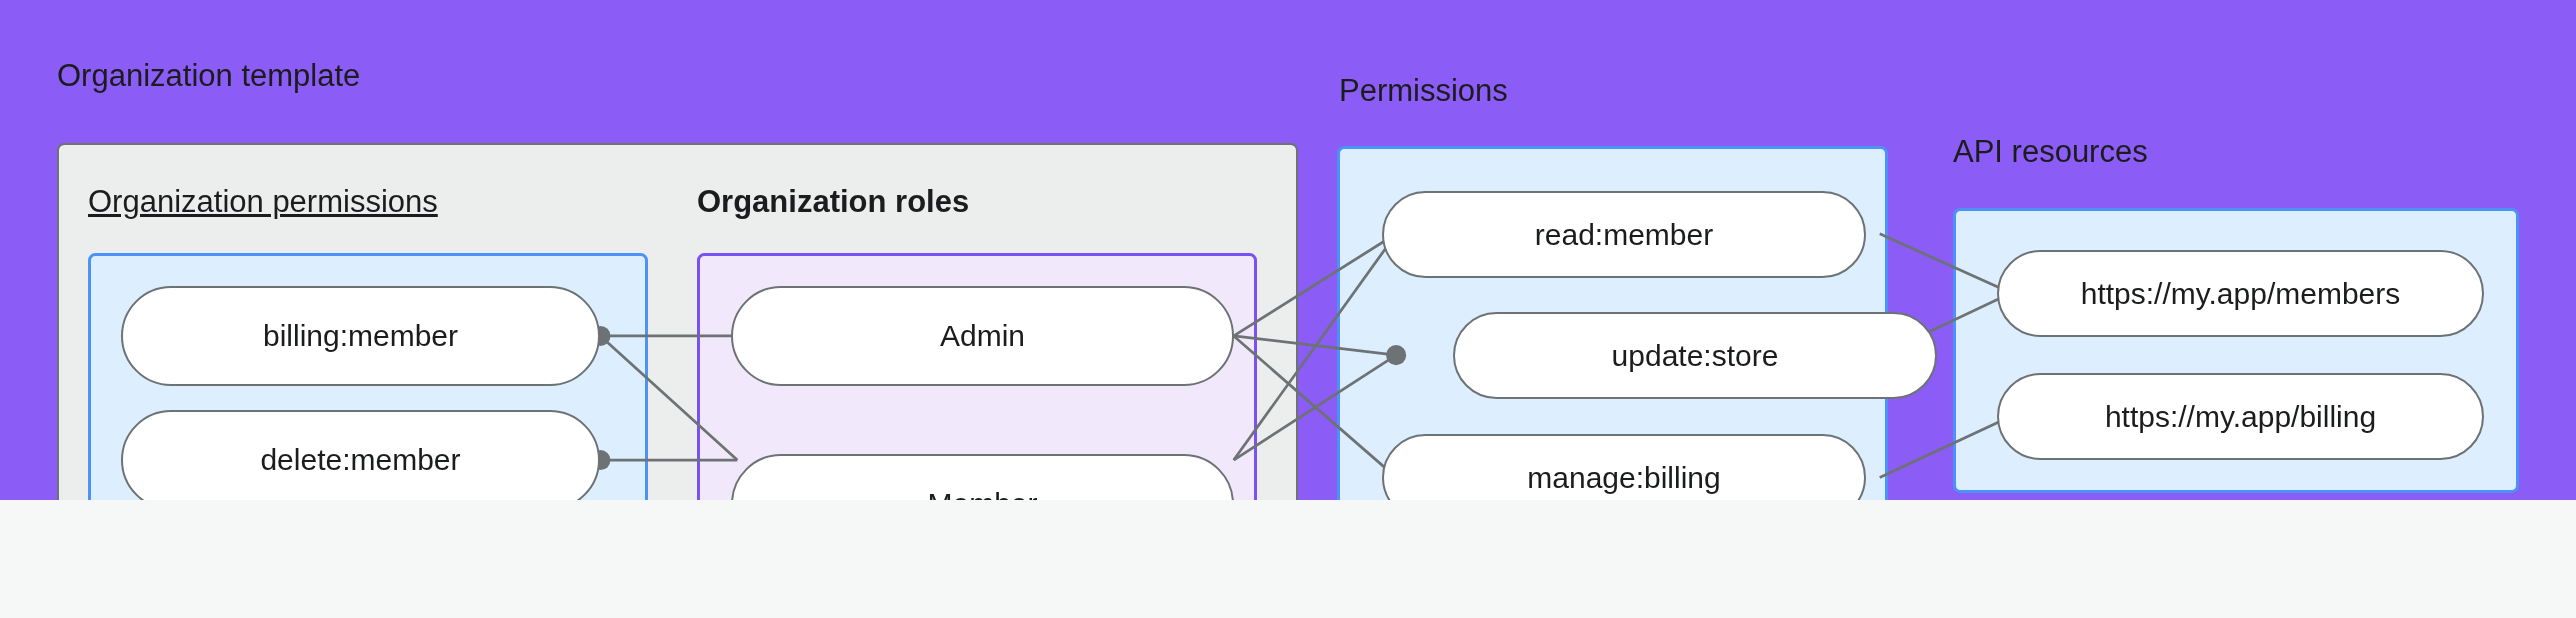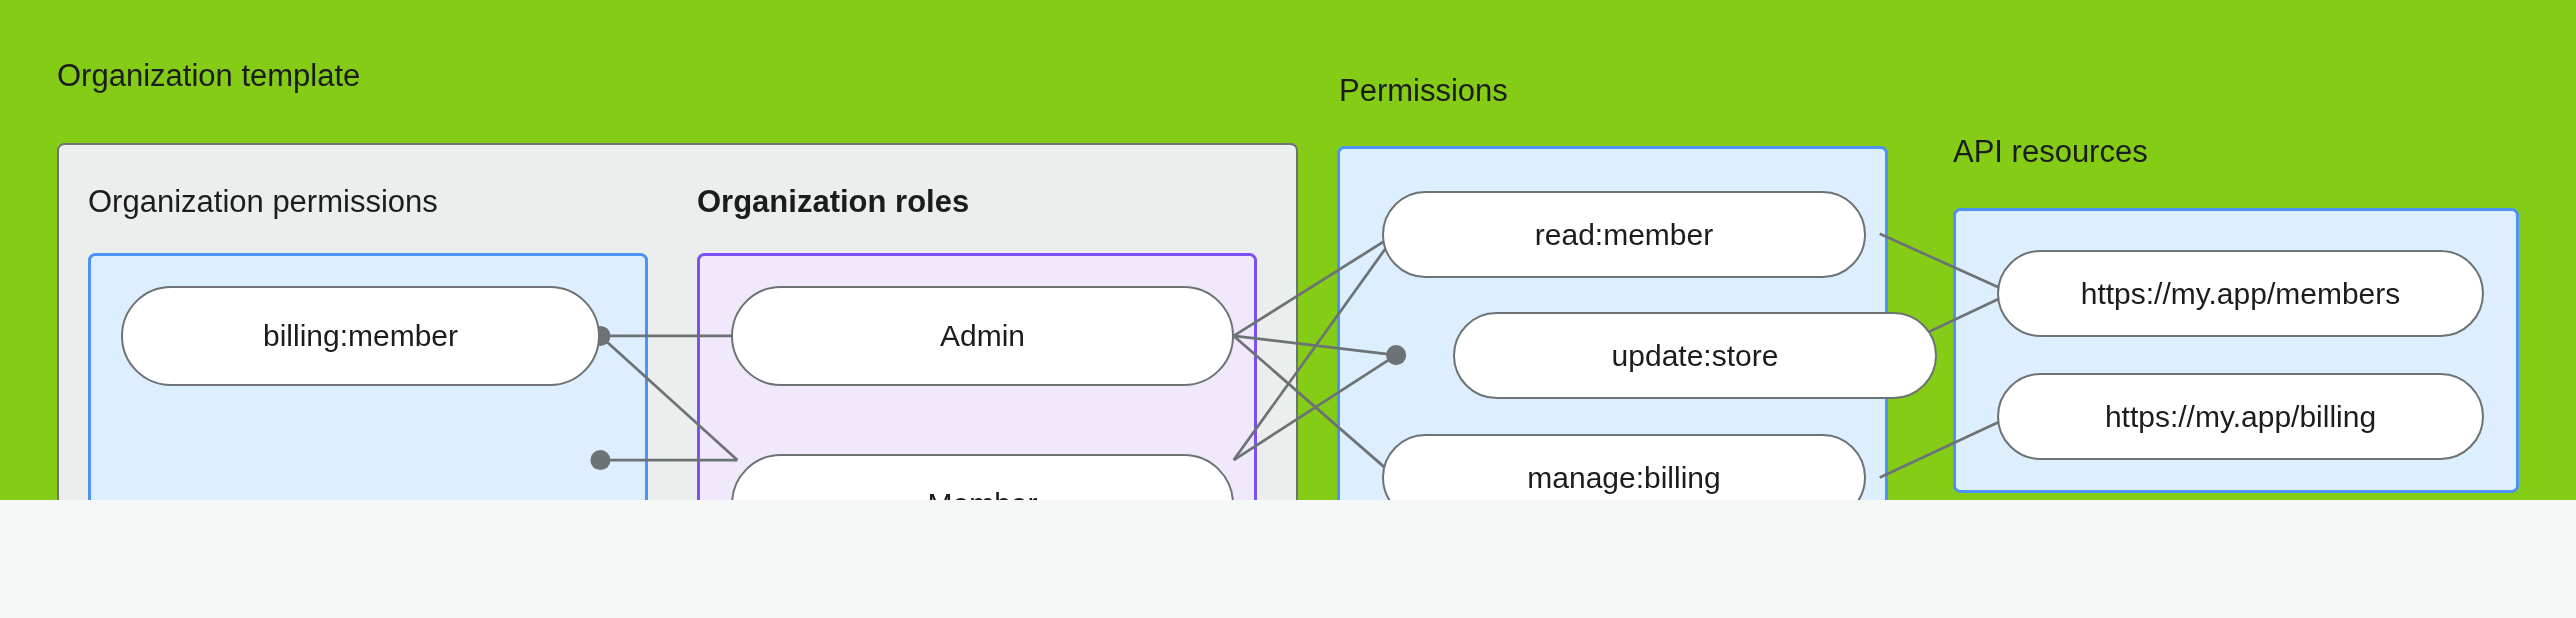--- a/index.html
+++ b/index.html
@@ -7,21 +7,21 @@
     padding: 0;
     background: #f6f7f7;
   }
   body {
     font-family: "Liberation Sans", sans-serif;
   }
   #canvas {
     position: relative;
     width: 2576px;
     height: 500px;
-    background: #84cc16;
+    background: #8b5cf6;
     overflow: hidden;
   }
   svg.edges {
     position: absolute;
     left: 0; top: 0;
     width: 2576px;
     height: 619px;
     pointer-events: none;
     z-index: 5;
   }
@@ -106,28 +106,31 @@
     <circle class="edge-dot" cx="1530" cy="389" r="11"></circle>
     <circle class="edge-dot" cx="1530" cy="523" r="11"></circle>
     <circle class="edge-dot" cx="2204" cy="321" r="11"></circle>
     <circle class="edge-dot" cx="2204" cy="456" r="11"></circle>
   </svg>
 
   <div class="group-label" style="left:57px; top:57px;">Organization template</div>
 
   <div class="group frame-outer" style="left:57px; top:143px; width:1241px; height:422px; z-index:1;"></div>
 
-  <div class="group-label" style="left:88px; top:183px; z-index:3;">Organization permissions</div>
+  <div class="group-label" style="left:88px; top:183px; z-index:3;text-decoration:underline;">Organization permissions</div>
 
   <div class="group frame-blue" style="left:88px; top:253px; width:560px; height:276px; z-index:2;"></div>
 
   <div class="pill" style="left:121px; top:286px; width:479px; height:100px;">
     <span>billing:member</span>
   </div>
 
+  <div class="pill" style="left:121px; top:410px; width:479px; height:100px;">
+    <span>delete:member</span>
+  </div>
 
   <div class="group-label" style="left:697px; top:183px; z-index:3;font-weight:bold;">Organization roles</div>
 
   <div class="group frame-purple" style="left:697px; top:253px; width:560px; height:276px; z-index:2;"></div>
 
   <div class="pill" style="left:731px; top:286px; width:503px; height:100px;">
     <span>Admin</span>
   </div>
 
   <div class="pill" style="left:731px; top:410px; width:503px; height:100px;margin-top:44px;">

